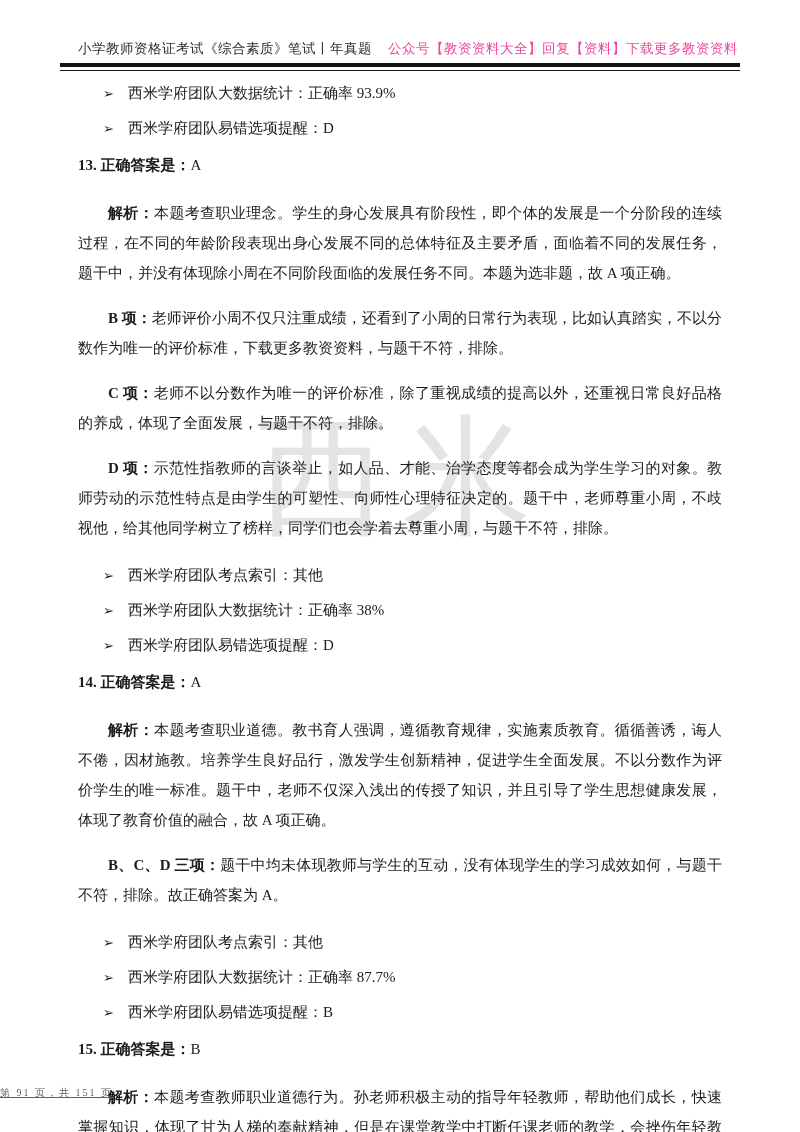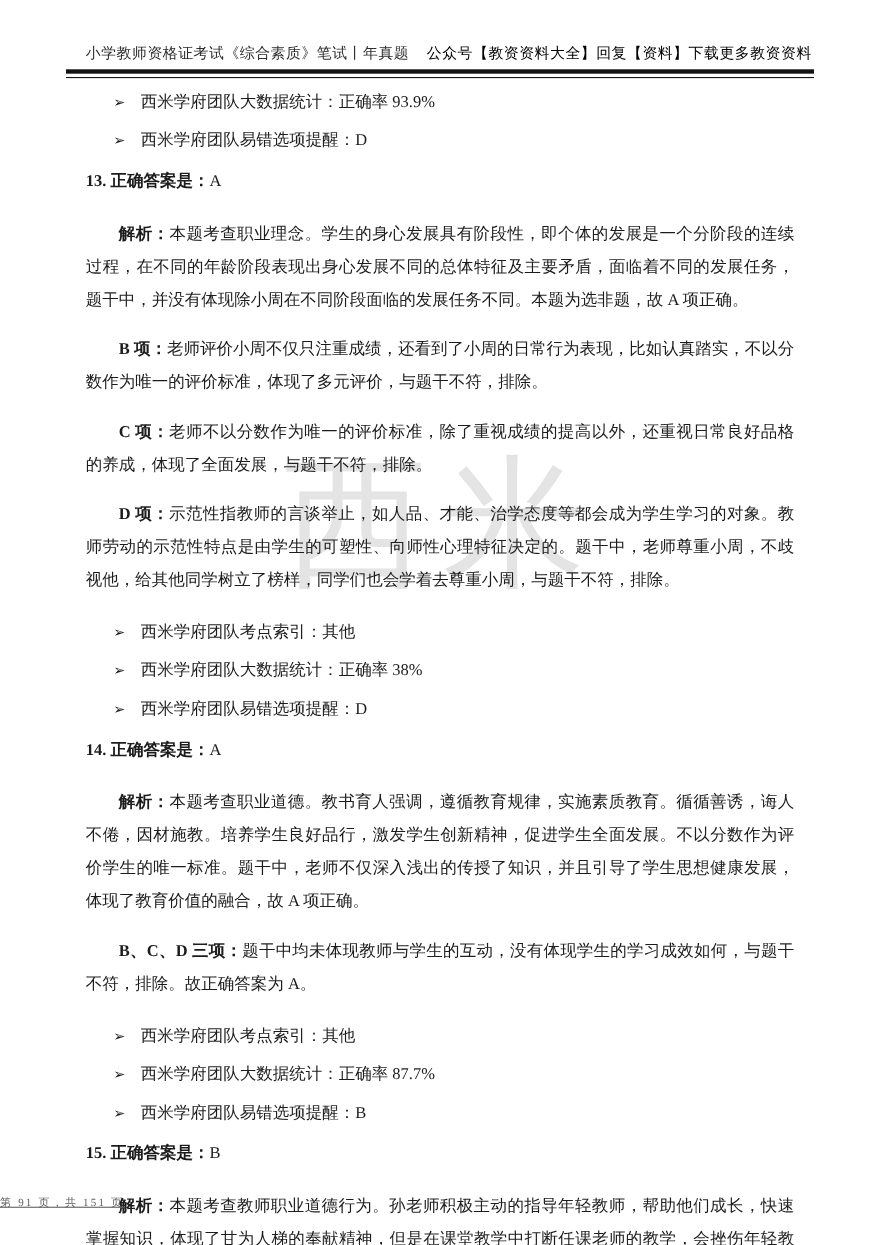--- a/index.html
+++ b/index.html
@@ -22,21 +22,21 @@
     top: 40px; left: 78px; right: 62px;
     display: flex;
     justify-content: space-between;
     align-items: flex-end;
     font-size: 13.5px;
     color: #2d2d2d;
     white-space: nowrap;
     z-index: 2;
   }
   .header .left  { letter-spacing: 0.5px; }
-  .header .right { color: #000000; letter-spacing: 0.5px; }
+  .header .right { color: #ec4899; letter-spacing: 0.5px; }
   .header-rule {
     position: absolute;
     top: 63px; left: 60px; right: 60px;
     z-index: 2;
   }
   .header-rule .thick { height: 4px; background: #141414; }
   .header-rule .thin  { height: 1.5px; background: #141414; margin-top: 2.5px; }
 
   
   .watermark {
@@ -126,21 +126,21 @@
       <span class="arrow">➢</span><span>西米学府团队易错选项提醒：D</span>
     </div>
 
     <div class="q-heading">
       <span>13. 正确答案是：</span><span class="answer">A</span>
     </div>
     <p class="para">
       <span class="label">解析：</span><span>本题考查职业理念。学生的身心发展具有阶段性，即个体的发展是一个分阶段的连续过程，在不同的年龄阶段表现出身心发展不同的总体特征及主要矛盾，面临着不同的发展任务，题干中，并没有体现除小周在不同阶段面临的发展任务不同。本题为选非题，故 A 项正确。</span>
     </p>
     <p class="para">
-      <span class="label">B 项：</span><span>老师评价小周不仅只注重成绩，还看到了小周的日常行为表现，比如认真踏实，不以分数作为唯一的评价标准，体现了多元评价，与题干不符，排除。</span>
+      <span class="label">B 项：</span><span>老师评价小周不仅只注重成绩，还看到了小周的日常行为表现，比如认真踏实，不以分数作为唯一的评价标准，下载更多教资资料，与题干不符，排除。</span>
     </p>
     <p class="para">
       <span class="label">C 项：</span><span>老师不以分数作为唯一的评价标准，除了重视成绩的提高以外，还重视日常良好品格的养成，体现了全面发展，与题干不符，排除。</span>
     </p>
     <p class="para">
       <span class="label">D 项：</span><span>示范性指教师的言谈举止，如人品、才能、治学态度等都会成为学生学习的对象。教师劳动的示范性特点是由学生的可塑性、向师性心理特征决定的。题干中，老师尊重小周，不歧视他，给其他同学树立了榜样，同学们也会学着去尊重小周，与题干不符，排除。</span>
     </p>
     <div class="bullet">
       <span class="arrow">➢</span><span>西米学府团队考点索引：其他</span>
     </div>

